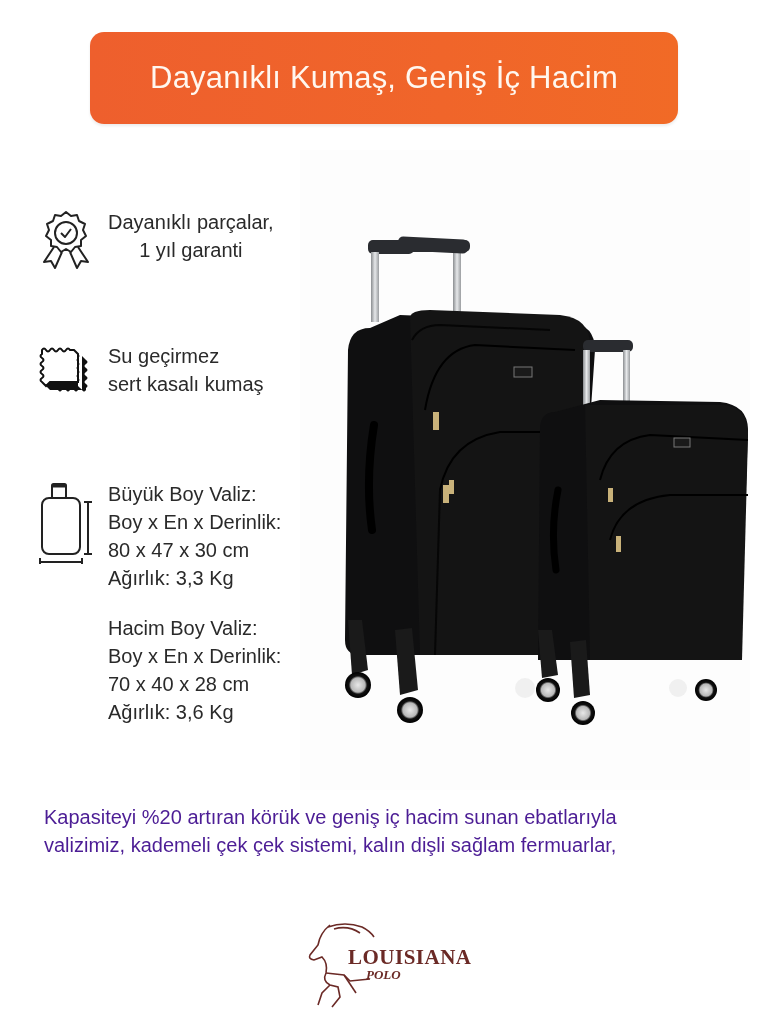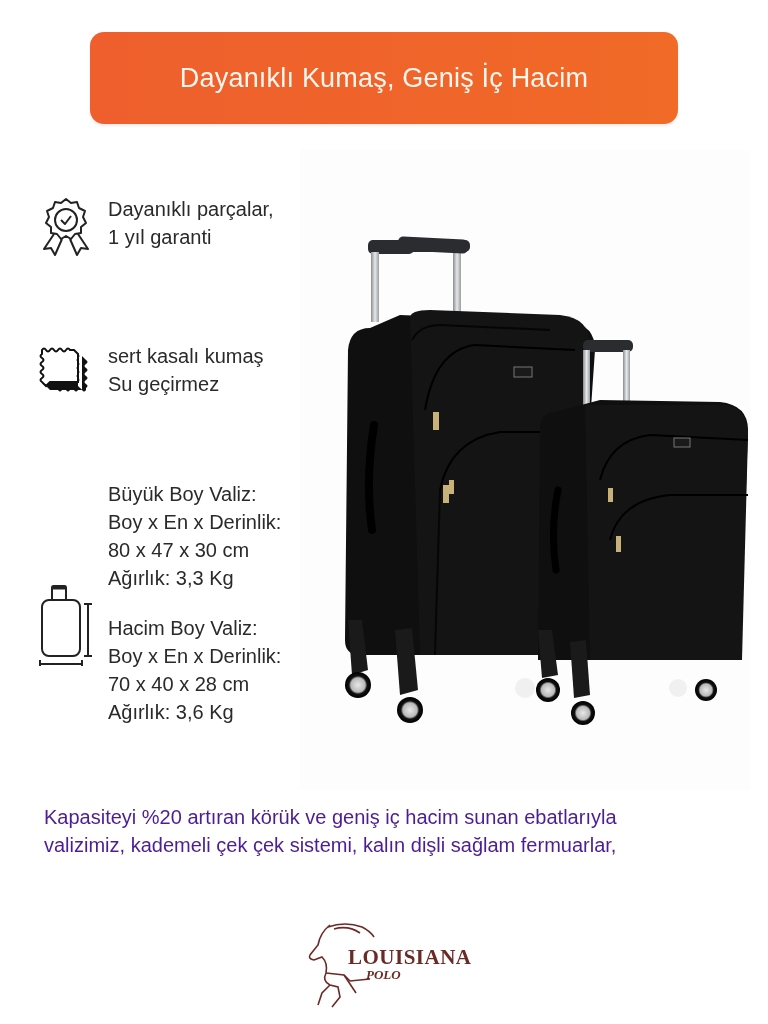--- a/index.html
+++ b/index.html
@@ -6,30 +6,30 @@
   html, body { width: 768px; height: 1024px; background: #ffffff; overflow: hidden; }
   body { position: relative; font-family: "Liberation Sans", "DejaVu Sans", sans-serif; color: #222; }
 
   .banner {
     position: absolute; left: 90px; top: 32px; width: 588px; height: 92px;
     background: linear-gradient(90deg, #ee5f2d 0%, #f0652a 60%, #f16a26 100%);
     border-radius: 14px;
     display: flex; align-items: center; justify-content: center;
     box-shadow: 0 2px 3px rgba(0,0,0,0.08);
   }
-  .banner-title { color: #fff7ef; font-size: 27px; letter-spacing: 0.2px; font-weight: normal; text-align: right; }
+  .banner-title { color: #fff7ef; font-size: 31px; letter-spacing: 0.2px; font-weight: normal; text-align: right; }
 
   .feature { position: absolute; left: 38px; display: flex; }
   .feature-icon { width: 56px; height: 64px; flex: 0 0 56px; }
   .feature-text { margin-left: 14px; font-size: 20px; line-height: 28px; color: #2a2a2a; }
   .feature-text div { white-space: nowrap; }
 
-  .f1 { top: 195px; }
+  .f1 { top: 208px; text-align: center; }
   .f2 { top: 342px; }
-  .f3 { top: 480px; align-items: center; }
+  .f3 { top: 480px; }
   .f3 .feature-text { margin-left: 14px; }
 
   .spec-block { margin-bottom: 22px; }
 
   .product-area { position: absolute; left: 300px; top: 150px; width: 450px; height: 640px; background: #fdfdfd; }
 
   .description {
     position: absolute; left: 44px; top: 803px; width: 700px;
     font-size: 20px; line-height: 28px; color: #4c1d95;
   }
@@ -65,22 +65,22 @@
 
 <div class="feature f2">
   <div class="feature-icon">
     <svg width="56" height="56" viewBox="0 0 56 56">
       <path d="M4 8 q2 -3 4 0 q2 3 4 0 q2 -3 4 0 q2 3 4 0 q2 -3 4 0 q2 3 4 0 q2 -3 4 0 L36 8 L40 12 L40 40 L12 40 L8 44 L4 40 q-3 -2 0 -4 q3 -2 0 -4 q-3 -2 0 -4 q3 -2 0 -4 q-3 -2 0 -4 q3 -2 0 -4 q-3 -2 0 -4 Z" fill="none" stroke="#111" stroke-width="2"></path>
       <path d="M40 12 q3 2 0 4 q-3 2 0 4 q3 2 0 4 q-3 2 0 4 q3 2 0 4 q-3 2 0 4 q3 2 0 4 L40 44 L44 48 L12 48 L8 44 L12 40 L40 40 Z" fill="#111"></path>
       <path d="M44 14 L48 18 q3 2 0 4 q-3 2 0 4 q3 2 0 4 q-3 2 0 4 q3 2 0 4 q-3 2 0 4 q3 2 0 4 L48 48 q-2 3 -4 0 q-2 -3 -4 0 q-2 3 -4 0 q-2 -3 -4 0 q-2 3 -4 0 q-2 -3 -4 0 q-2 3 -4 0 L12 48 L44 48 Z" fill="#111"></path>
     </svg>
   </div>
   <div class="feature-text">
+    <div>Su geçirmez</div>
     <div>sert kasalı kumaş</div>
-    <div>Su geçirmez</div>
   </div>
 </div>
 
 <div class="feature f3">
   <div class="feature-icon">
     <svg width="56" height="84" viewBox="0 0 56 84" fill="none" stroke="#222" stroke-width="2">
       <rect x="14" y="4" width="14" height="14" rx="1.5"></rect>
       <path d="M14 6 L28 6" stroke-width="3"></path>
       <rect x="4" y="18" width="38" height="56" rx="7"></rect>
       <path d="M50 22 L50 74 M46 22 L54 22 M46 74 L54 74"></path>

